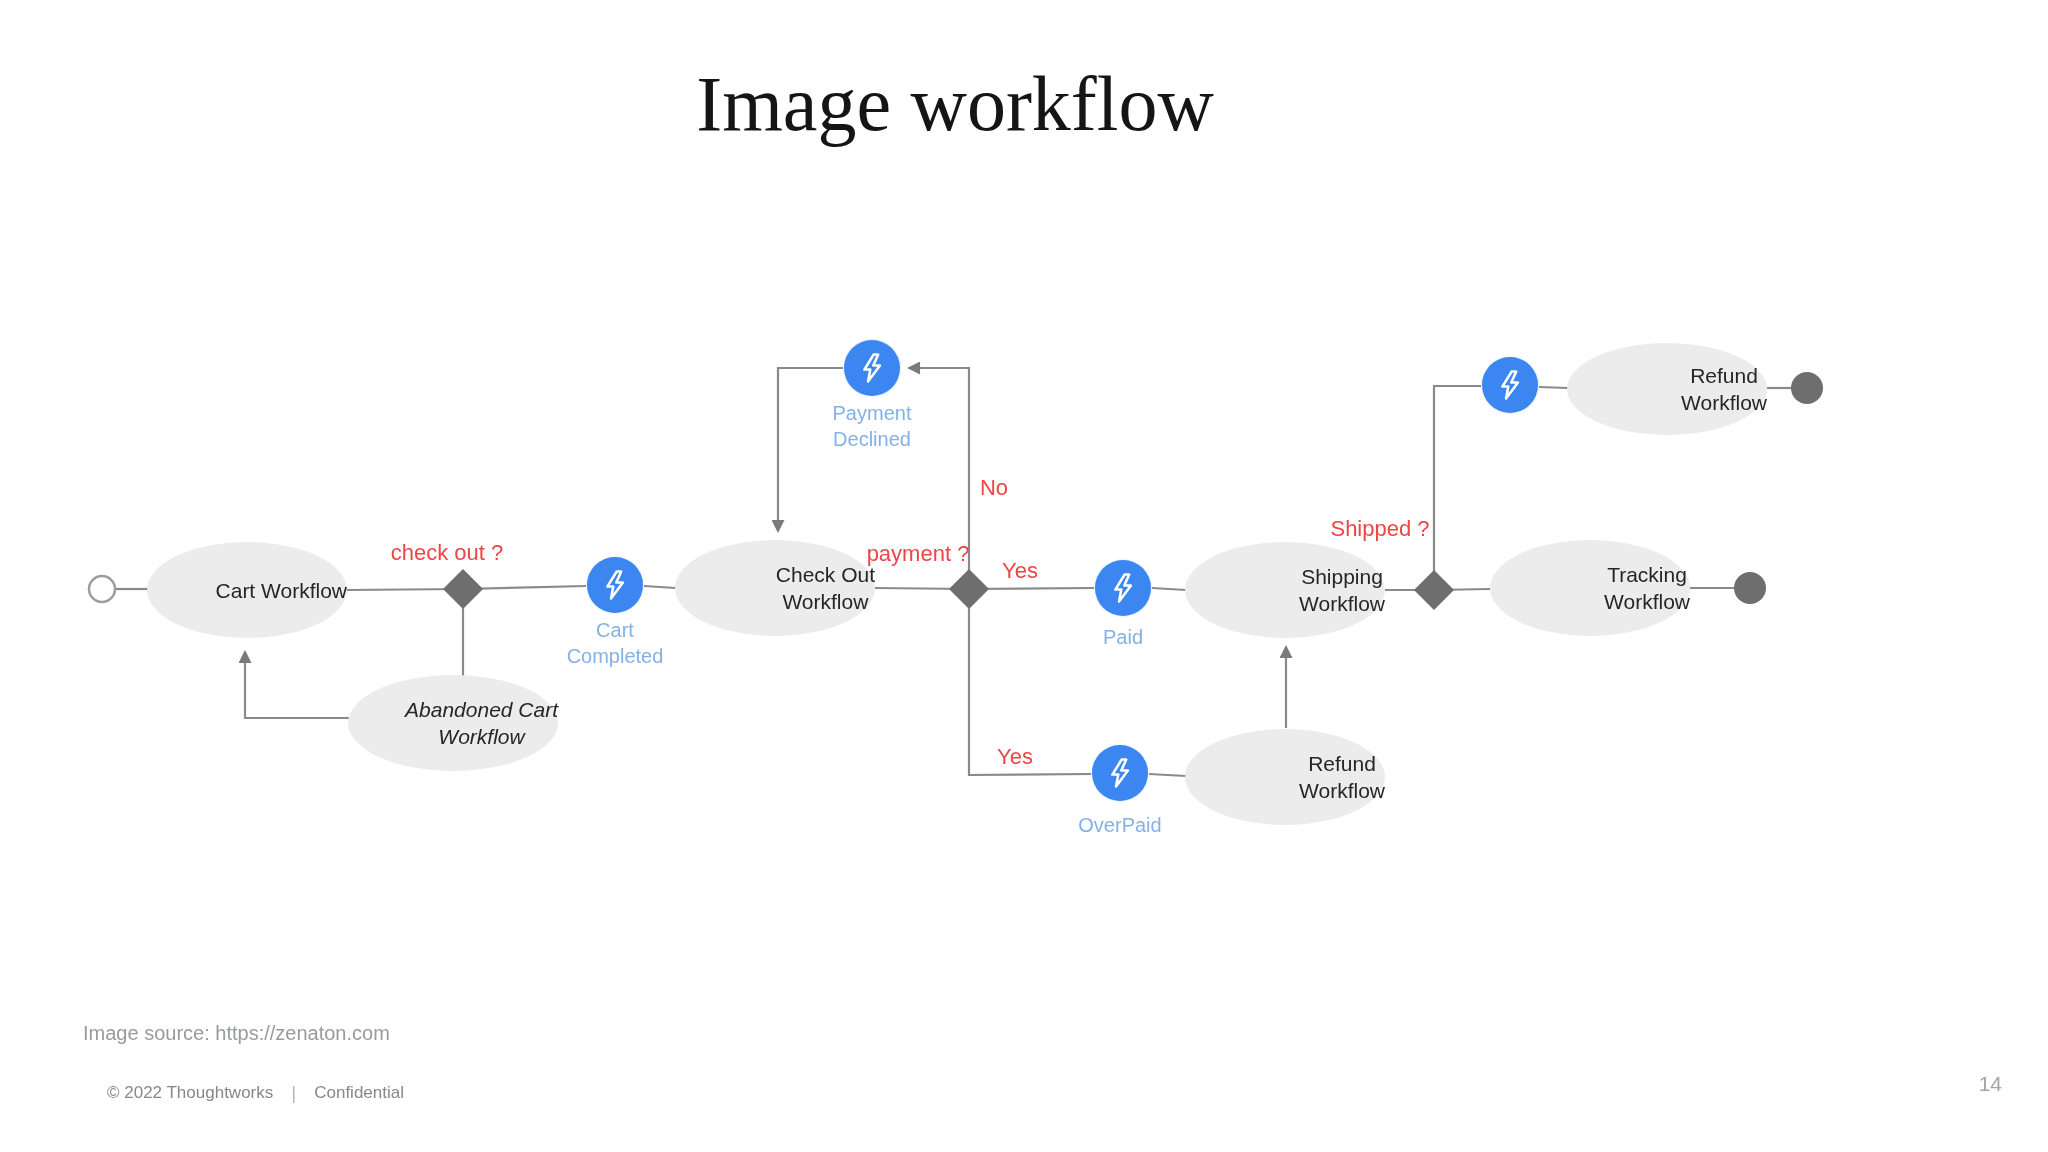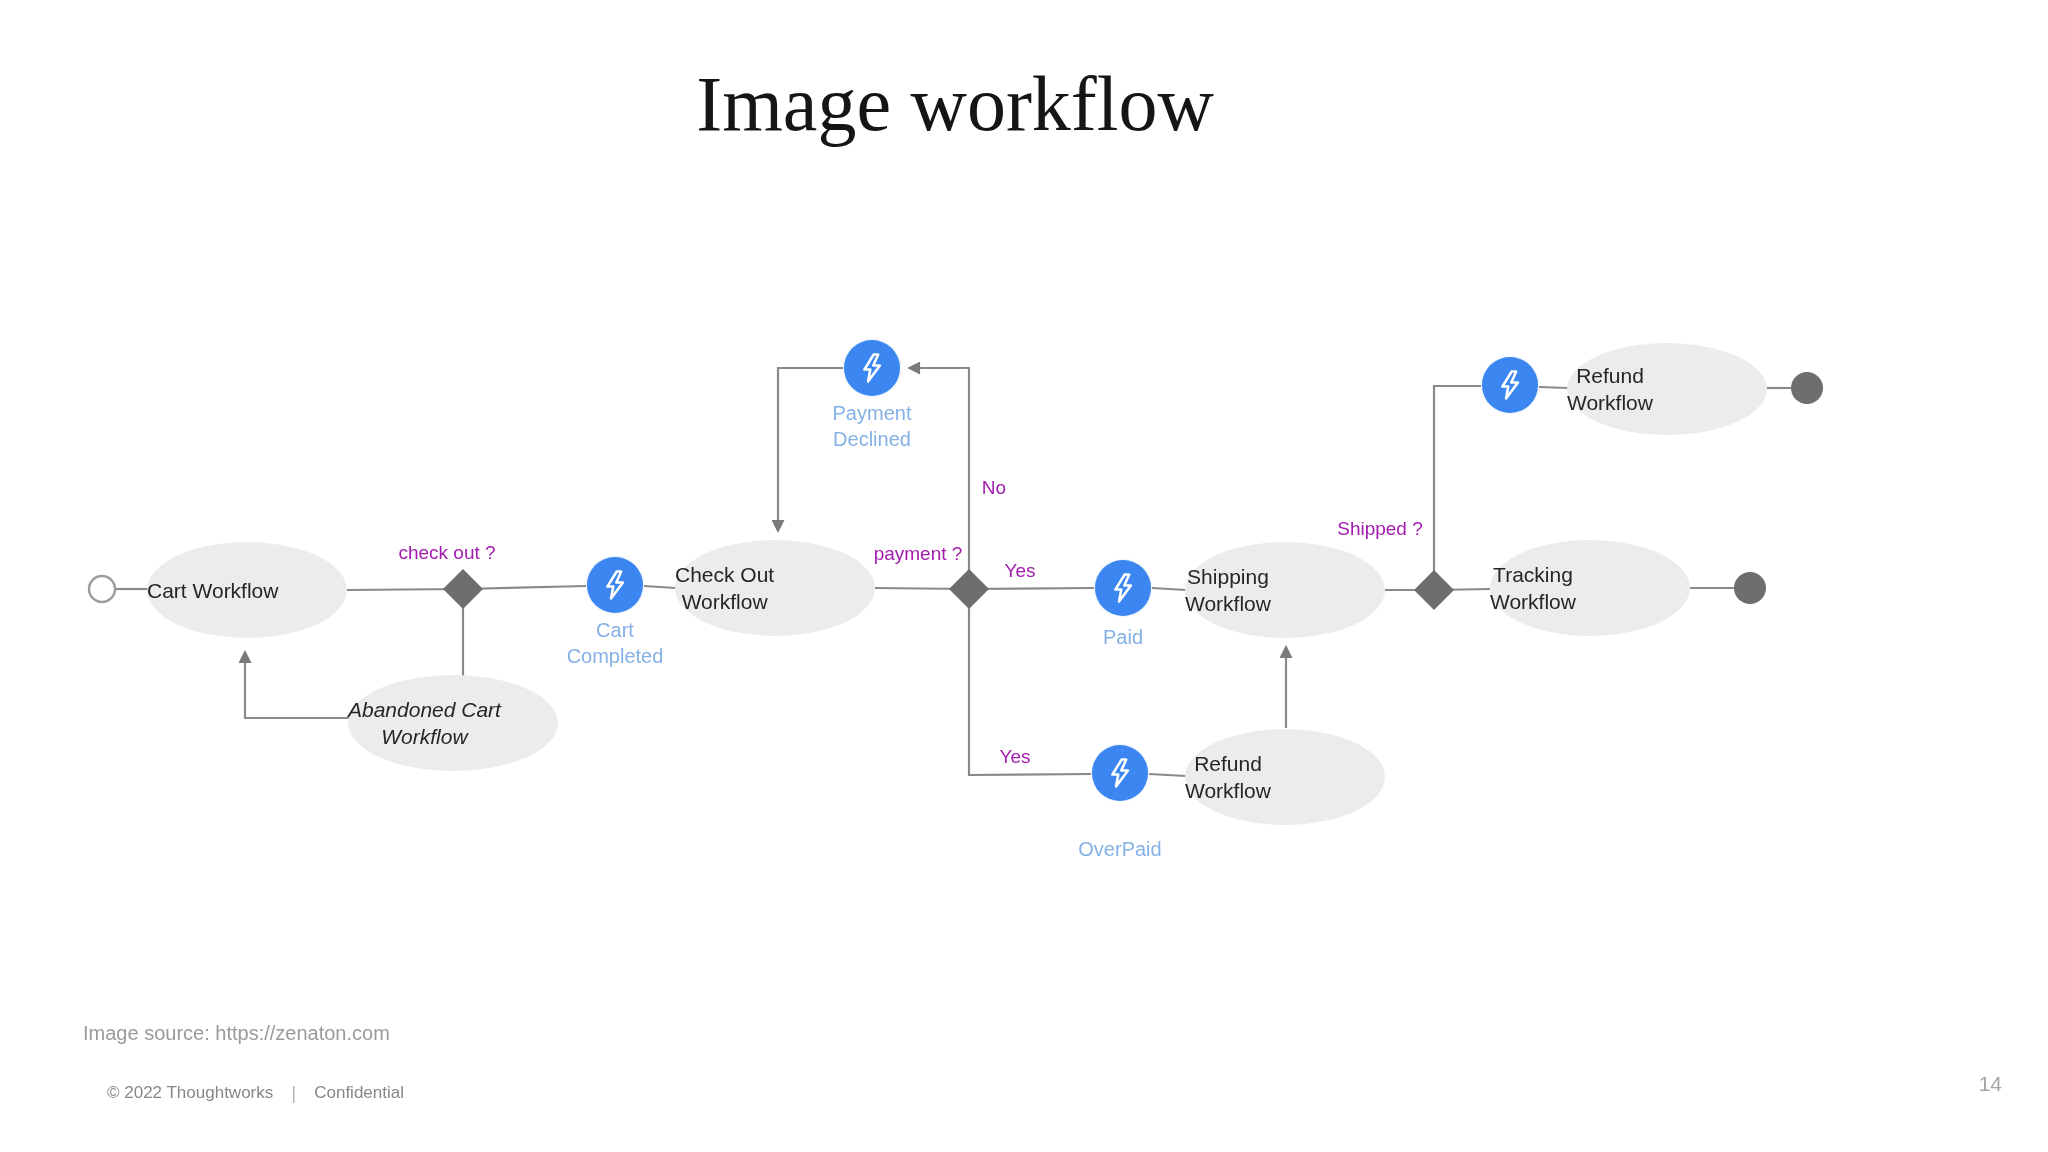--- a/index.html
+++ b/index.html
@@ -15,39 +15,39 @@
     font-size:78px;line-height:1.25;color:#151515;white-space:nowrap;
     letter-spacing:0px;
   }
 
   .diagram{position:absolute;inset:0;}
   .edges{position:absolute;left:0;top:0;width:2048px;height:1152px;}
 
   .node{
     position:absolute;border-radius:50%;
     background:#ececec;
-    display:flex;align-items:center;justify-content:flex-start;text-align:center;
+    display:flex;align-items:center;justify-content:flex-end;text-align:center;
   }
   .node .label{
     font-size:21px;line-height:27px;color:#262626;white-space:pre-line;
   }
 
   .event{
     position:absolute;width:56px;height:56px;border-radius:50%;
     background:#3b86f0;display:flex;align-items:center;justify-content:center;
     box-shadow:0 0 2px rgba(59,134,240,.35);
   }
   .event-label{
     position:absolute;width:200px;transform:translateX(-50%);
     text-align:center;font-size:20px;line-height:26px;color:#84b1e6;
     white-space:pre-line;
   }
   .cond{
     position:absolute;transform:translate(-50%,-50%);
-    font-size:19px;color:#a21caf;white-space:nowrap;
+    font-size:22px;color:#ef4444;white-space:nowrap;
   }
 
   .footer-source{
     position:absolute;left:83px;top:1022px;
     font-size:20px;color:#989b9e;
   }
   .footer-legal{
     position:absolute;left:83px;top:1082px;
     font-size:17px;color:#85888b;display:flex;align-items:center;margin-left:24px;
   }
@@ -154,21 +154,21 @@
         <path d="M13.2 2.5 L6.6 13.1 H10.8 L9.2 21.5 L17.6 10.3 H12.9 L16.4 2.5 Z" fill="none" stroke="#ffffff" stroke-width="1.8" stroke-linejoin="round"></path>
       </svg>
     </div>
     <div class="event-label" style="left:1123px;top:624px;">Paid</div>
 
     <div class="event" style="left:1092px;top:745px;">
       <svg width="34" height="34" viewBox="0 0 24 24">
         <path d="M13.2 2.5 L6.6 13.1 H10.8 L9.2 21.5 L17.6 10.3 H12.9 L16.4 2.5 Z" fill="none" stroke="#ffffff" stroke-width="1.8" stroke-linejoin="round"></path>
       </svg>
     </div>
-    <div class="event-label" style="left:1120px;top:812px;margin-top:24px;">OverPaid</div>
+    <div class="event-label" style="left:1120px;top:812px;">OverPaid</div>
 
     <div class="event" style="left:1482px;top:357px;">
       <svg width="34" height="34" viewBox="0 0 24 24">
         <path d="M13.2 2.5 L6.6 13.1 H10.8 L9.2 21.5 L17.6 10.3 H12.9 L16.4 2.5 Z" fill="none" stroke="#ffffff" stroke-width="1.8" stroke-linejoin="round"></path>
       </svg>
     </div>
 
     <div class="cond" style="left:447px;top:553px;text-align:center;">check out ?</div>
     <div class="cond" style="left:918px;top:554px;">payment ?</div>
     <div class="cond" style="left:1020px;top:571px;">Yes</div>

